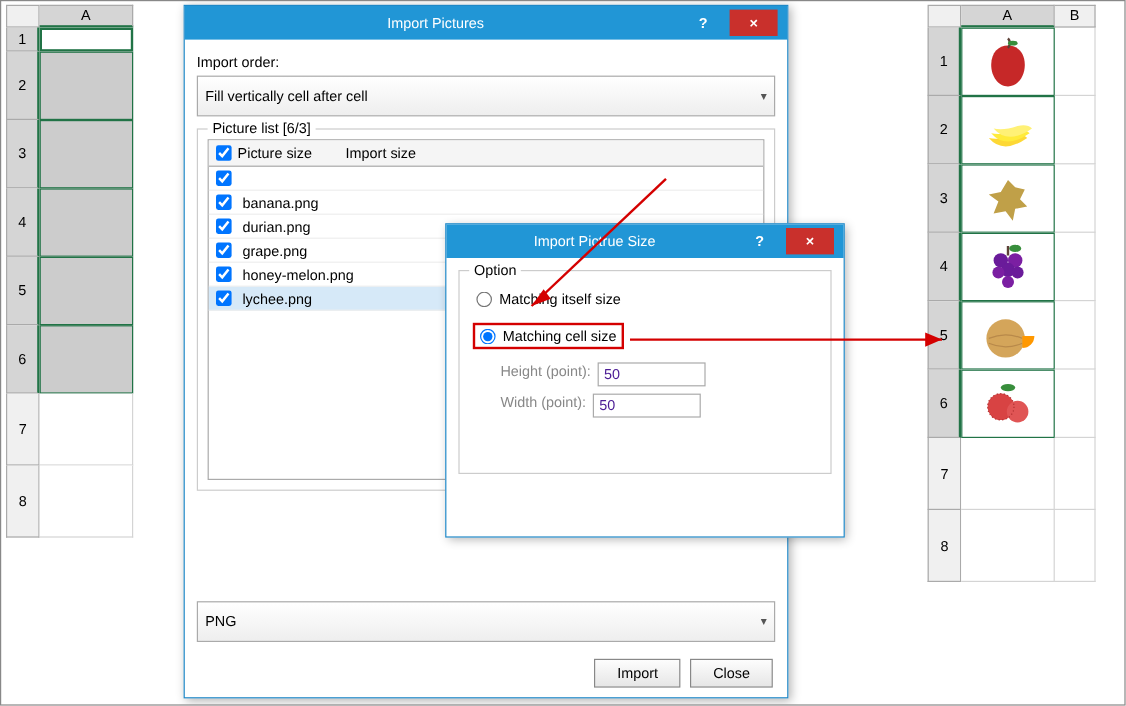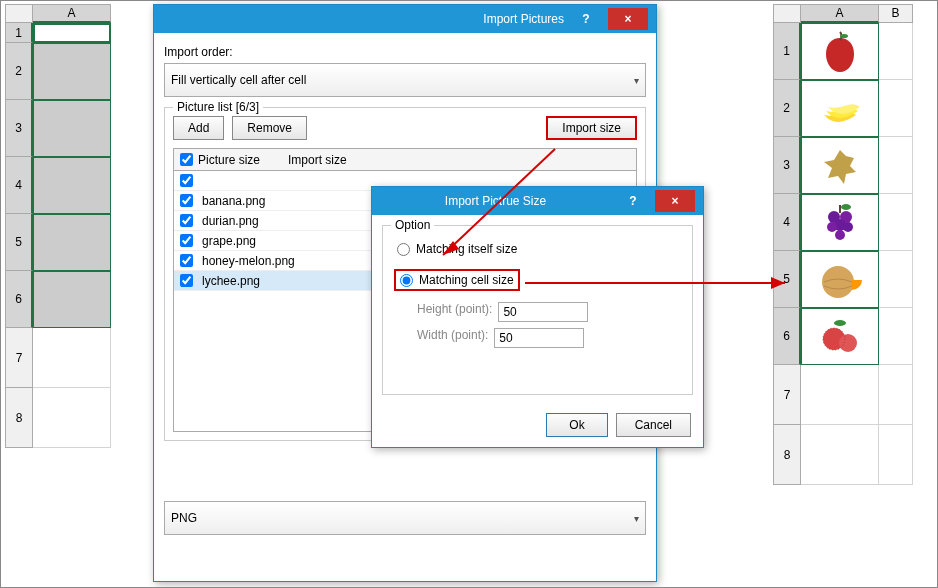--- a/index.html
+++ b/index.html
@@ -22,21 +22,21 @@
 .tallrow .rh,.tallrow .cell,.tallrow .cell2{height:57px}
 .shortrow .rh,.shortrow .cell,.shortrow .cell2{height:20px}
 .shortrow .cell,.r7 .cell,.r8 .cell{background:#fff}
 .fruit{width:100%;height:100%;display:flex;align-items:center;justify-content:center}
 .fruit svg{width:48px;height:48px}
 
 .dialog{position:absolute;background:#fff;border:1px solid #1e88c7;box-shadow:2px 2px 8px rgba(0,0,0,.3)}
 .dlg1{left:152px;top:3px;width:504px;height:578px}
 .dlg2{left:370px;top:185px;width:333px;height:262px}
 .titlebar{height:28px;background:#2196d6;color:#fff;display:flex;align-items:center;padding:0 8px}
-.titlebar .ttl{flex:1;text-align:right}
+.titlebar .ttl{flex:1;text-align:center}
 .dlg1 .titlebar .ttl{}
 .tbtn{width:40px;height:22px;display:flex;align-items:center;justify-content:center;color:#fff;font-weight:bold;margin-left:2px}
 .tbtn.close{background:#c9302c}
 .body{padding:8px 10px}
 .lbl{display:block;margin:4px 0}
 .select{width:100%;height:24px;border:1px solid #aaa;background:linear-gradient(#fff,#eee);padding:16px 6px;display:flex;align-items:center;justify-content:space-between}
 .select .caret{font-size:10px;color:#555}
 .group{border:1px solid #ccc;margin-top:10px;padding:8px;position:relative}
 .group>.legend{position:absolute;top:-8px;left:8px;background:#fff;padding:0 4px}
 .btnrow{display:flex;gap:8px;margin-bottom:8px}
@@ -57,21 +57,21 @@
 .trow.selrow{background:#d6e9f8}
 input[type=checkbox]{width:13px;height:13px}
 .footer{position:absolute;bottom:8px;right:12px;display:flex;gap:8px}
 .dlg1 .ifmt{position:absolute;bottom:46px;left:10px;right:10px}
 
 .dlg2 .body{padding:6px 10px}
 .opt{display:flex;align-items:center;gap:6px;margin:8px 0 8px 6px}
 .opt input[type=radio]{margin:0}
 .opt.sel{outline:2px solid #d40000;outline-offset:1px;padding:1px 3px;display:inline-flex}
 .sizefield{display:flex;gap:6px;margin:6px 0 6px 26px;color:#888}
-.sizefield input{width:90px;height:20px;border:1px solid #aaa;padding:0 4px;color:#000000;background:#fff}
+.sizefield input{width:90px;height:20px;border:1px solid #aaa;padding:0 4px;color:#4c1d95;background:#fff}
 .dlg2 .footer{bottom:10px}
 
 .arrow{position:absolute;pointer-events:none}
 .arrow line{stroke:#d40000;stroke-width:2}
 .arrow polygon{fill:#d40000}
 </style>
 </head>
 <body>
 
 <div class="sheet sheet-left">
@@ -220,26 +220,20 @@
     <div class="tbtn close">×</div>
   </div>
   <div class="body">
     <span class="lbl">Import order:</span>
     <div class="select">
       <span>Fill vertically cell after cell</span>
       <span class="caret">▾</span>
     </div>
     <div class="group">
       <span class="legend">Picture list [6/3]</span>
-      <div class="btnrow">
-        <div class="btn small">Add</div>
-        <div class="btn small">Remove</div>
-        <div class="spacer"></div>
-        <div class="btn small importsize">Import size</div>
-      </div>
       <div class="tbl">
         <div class="hdr">
           <div class="c0">
               <input type="checkbox" checked="" style="">
             </div>
           <div class="c2">Picture size</div>
           <div class="c3">Import size</div>
         </div>
         <div class="trow">
             <div class="c0">
@@ -278,20 +272,24 @@
           </div>
         <div style="height:140px"></div>
       </div>
     </div>
   </div>
   <div class="ifmt">
     <div class="select">
       <span>PNG</span>
       <span class="caret">▾</span>
     </div>
+  </div>
+  <div class="footer">
+    <div class="btn">Import</div>
+    <div class="btn">Close</div>
   </div>
 </div>
 
 <div class="dialog dlg2">
   <div class="titlebar">
     <span class="ttl" style="text-align:center">Import Pictrue Size</span>
     <div class="tbtn">?</div>
     <div class="tbtn close">×</div>
   </div>
   <div class="body">
@@ -308,24 +306,20 @@
       <div class="sizefield">
           <span>Height (point):</span>
           <input disabled="" value="50" style="">
         </div>
       <div class="sizefield">
           <span>Width (point):</span>
           <input disabled="" value="50" style="">
         </div>
     </div>
   </div>
-  <div class="footer">
-    <div class="btn primary">Ok</div>
-    <div class="btn">Cancel</div>
-  </div>
 </div>
 
 <svg class="arrow" style="left:0;top:0;width:938px;height:588px">
   <line x1="554" y1="148" x2="442" y2="254"></line>
   <polygon points="442,254 452,240 458,248"></polygon>
   <line x1="524" y1="282" x2="784" y2="282"></line>
   <polygon points="784,282 770,276 770,288"></polygon>
 </svg>
 
 </body></html>

